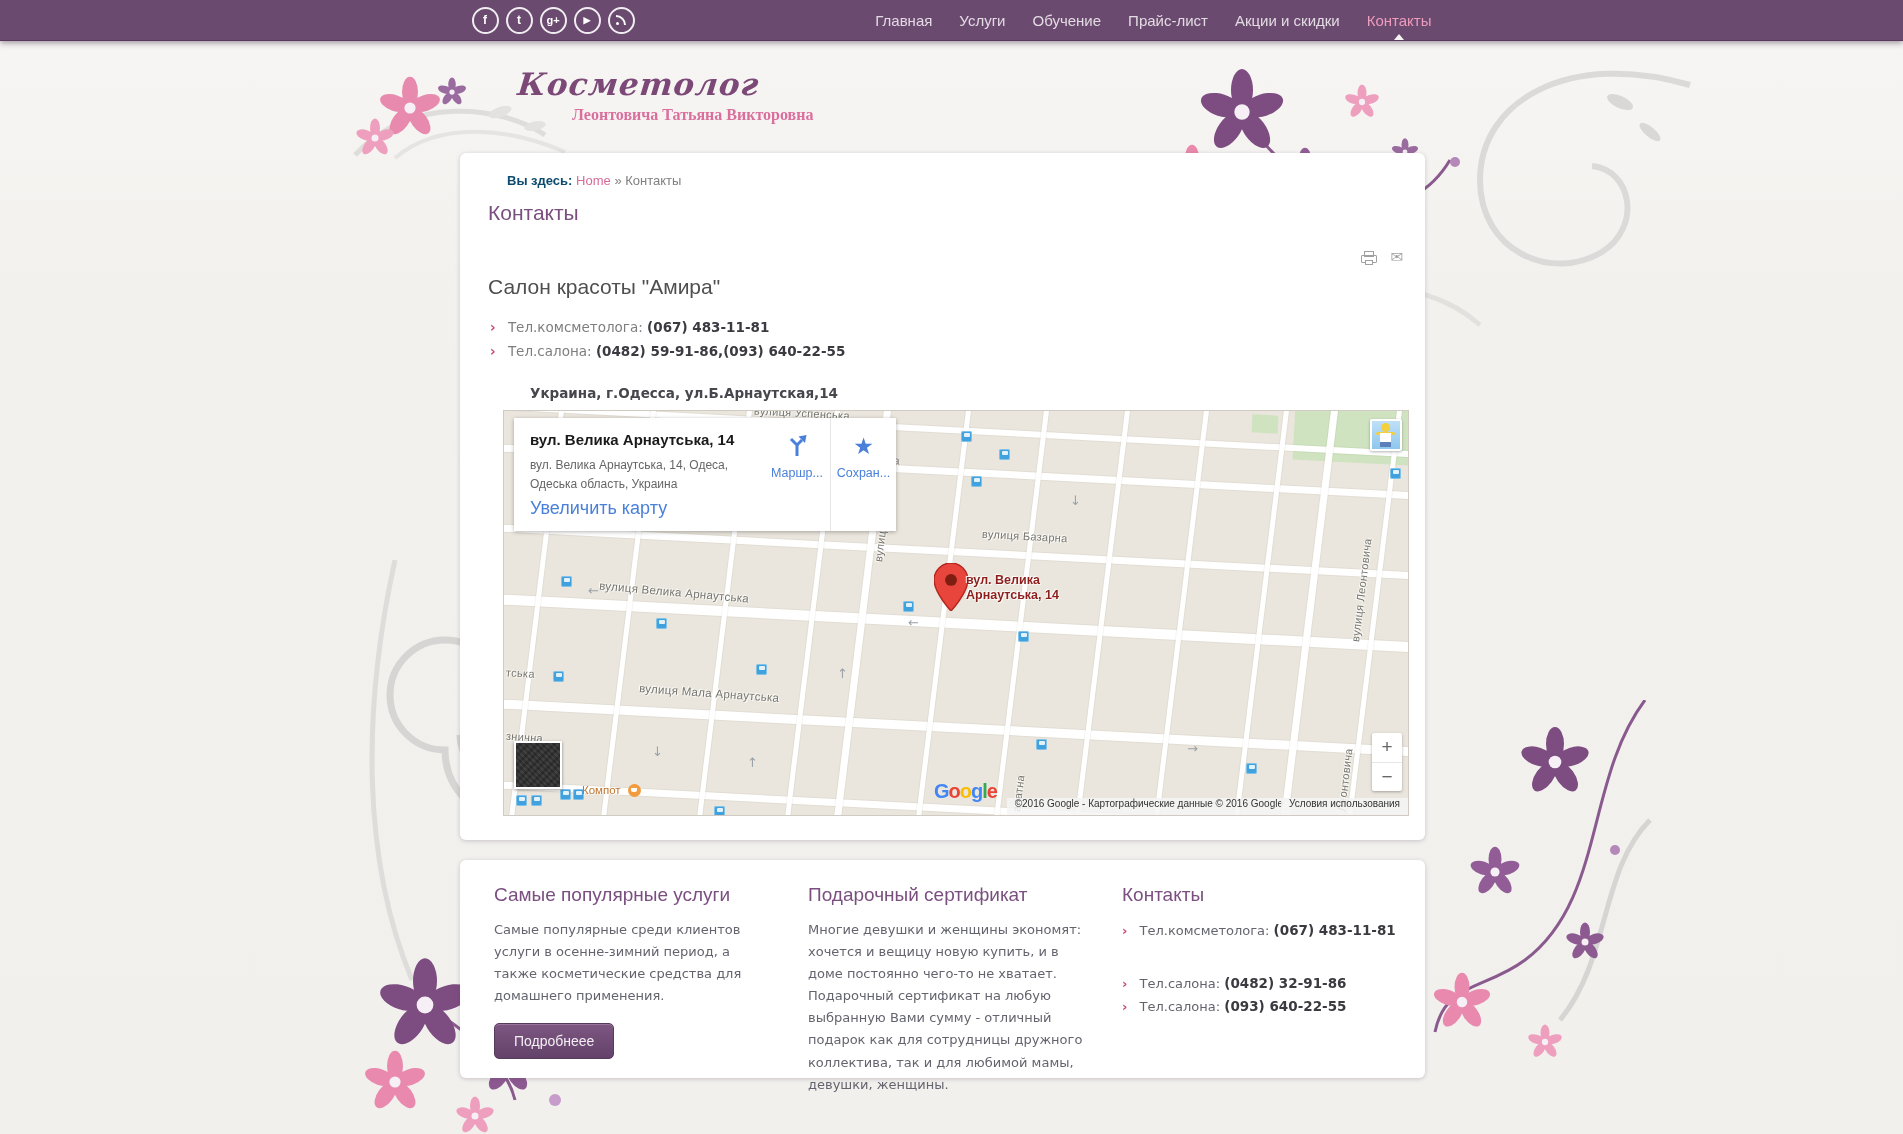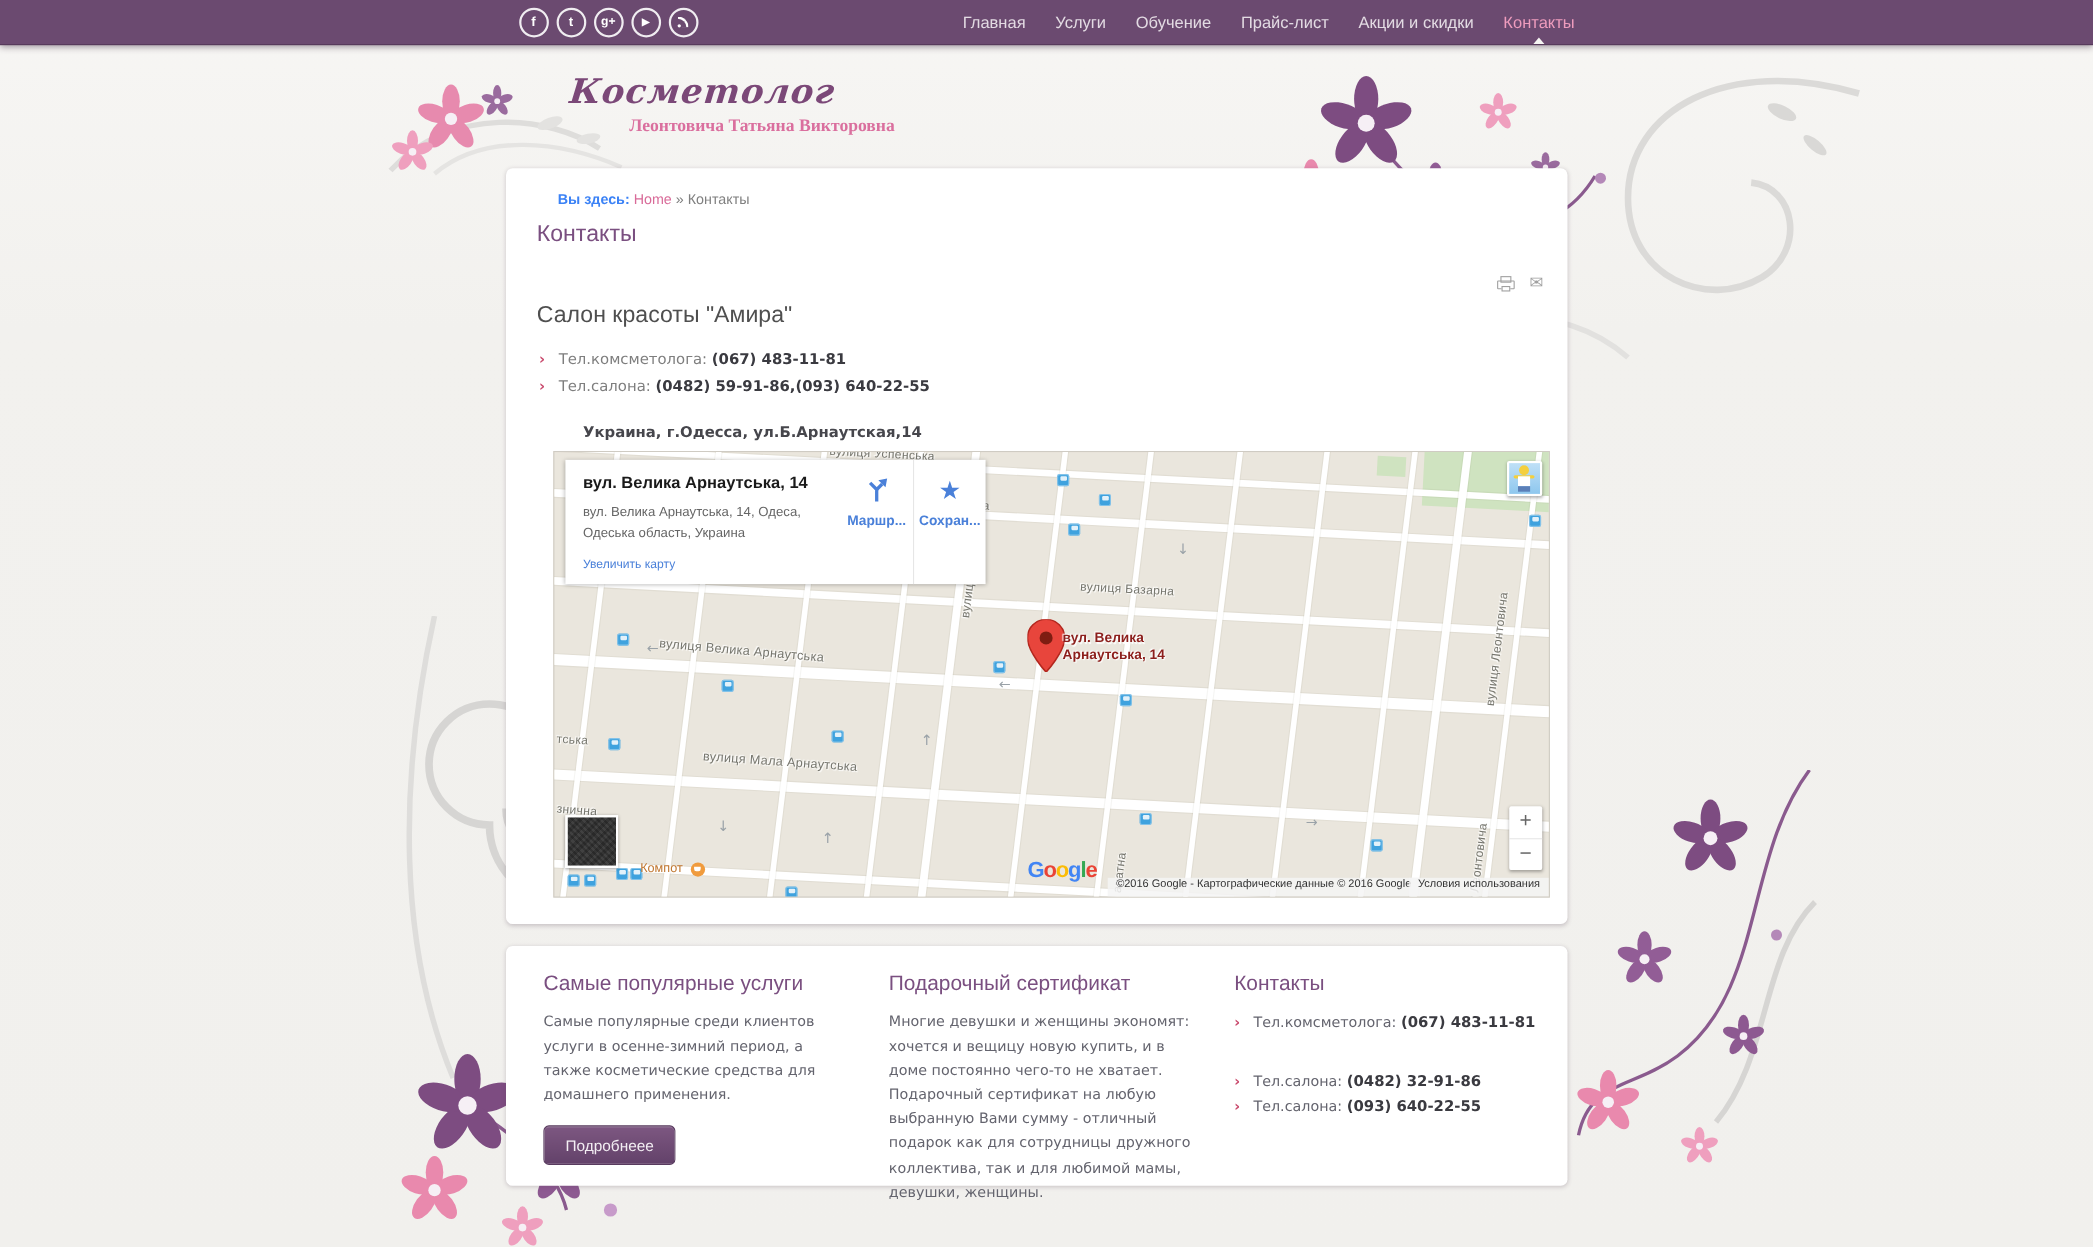--- a/index.html
+++ b/index.html
@@ -33,21 +33,21 @@
   .logo-sub{position:absolute;left:572px;top:106px;z-index:2;color:#da6f9e;
         font:bold 16px "Liberation Serif",serif;}
 
   
   .card{position:absolute;left:460px;width:965px;background:#fff;border-radius:6px;
         box-shadow:0 1px 4px rgba(80,60,80,.25);z-index:2;box-sizing:border-box;}
   .card1{top:153px;height:687px;}
   .card2{top:860px;height:218px;padding:24px 23px 0 34px;}
 
   .breadcrumb{position:absolute;left:27px;top:20px;font:13px "Liberation Sans",sans-serif;color:#808080;}
-  .breadcrumb b{color:#3b82f6;padding-left:20px;}
+  .breadcrumb b{color:#0c4a6e;padding-left:20px;}
   .crumb-home{color:#d96b99;text-decoration:none;cursor:pointer;text-align:center;}
   .meta-icons{position:absolute;right:22px;top:98px;display:flex;gap:13px;align-items:center;}
   .icon-print{position:relative;width:16px;height:13px;cursor:pointer;display:inline-block;}
   .icon-print::before{content:"";position:absolute;left:3px;top:0;width:8px;height:4px;border:1px solid #a0a0a0;}
   .icon-print i{position:absolute;left:0;top:4px;width:14px;height:6px;border:1px solid #a0a0a0;border-radius:1px;display:block;}
   .icon-print::after{content:"";position:absolute;left:4px;top:9px;width:6px;height:3px;background:#fff;border:1px solid #a0a0a0;}
   .icon-mail{color:#a0a0a0;font-size:15px;line-height:13px;cursor:pointer;}
 
   .page-title{position:absolute;left:28px;top:48px;color:#7a4f80;font:21px "Liberation Sans",sans-serif;}
   .salon-heading{position:absolute;left:28px;top:122px;color:#4f4f4f;font:21px "Liberation Sans",sans-serif;}
@@ -76,25 +76,25 @@
   .cafe-icon::before{content:"";position:absolute;left:3px;top:4px;width:6px;height:4px;background:#fff;border-radius:0 0 2px 2px;}
 
   .marker-label{position:absolute;left:462px;top:162px;color:#8c1f1c;font:bold 12.5px "Liberation Sans",sans-serif;
                 line-height:15px;text-shadow:1px 1px 1px #fff,-1px -1px 1px #fff;z-index:3;}
   .pin{position:absolute;left:430px;top:152px;z-index:3;}
 
   .infocard{position:absolute;left:10px;top:7px;width:382px;height:113px;background:#fff;z-index:5;
             box-shadow:0 1px 4px rgba(0,0,0,.3);font-family:"Liberation Sans",sans-serif;}
   .ic-title{position:absolute;left:16px;top:13px;font-size:15px;font-weight:bold;color:#1a1a1a;}
   .ic-addr{position:absolute;left:16px;top:38px;width:228px;font-size:12px;color:#666;line-height:1.55;}
-  .ic-zoom{position:absolute;left:16px;bottom:12px;font-size:11px;color:#4a80d9;cursor:pointer;text-decoration:none;}
+  .ic-zoom{position:absolute;left:16px;bottom:12px;font-size:18px;color:#4a80d9;cursor:pointer;text-decoration:none;}
   .ic-actions{position:absolute;right:0;top:0;width:132px;height:100%;display:flex;}
   .ic-cell{width:66px;display:flex;flex-direction:column;align-items:center;padding-top:16px;cursor:pointer;box-sizing:border-box;}
   .ic-cell + .ic-cell{border-left:1px solid #e6e6e6;}
-  .ic-cell .lbl{margin-top:8px;font-size:12.5px;color:#4a80d9;font-weight:bold;}
+  .ic-cell .lbl{margin-top:8px;font-size:12.5px;color:#4a80d9;}
   .ic-star{color:#4a80d9;font-size:23px;line-height:24px;}
 
   .pegman{position:absolute;right:6px;top:8px;width:32px;height:32px;background:#fff;border-radius:2px;
           box-shadow:0 1px 3px rgba(0,0,0,.3);z-index:4;cursor:pointer;padding:2px;box-sizing:border-box;}
   .peg-in{position:relative;width:100%;height:100%;background:linear-gradient(#bfe0f7,#8ec7ee);overflow:hidden;}
   .peg-head{position:absolute;left:9px;top:2px;width:9px;height:9px;border-radius:50%;background:#f4cf3e;}
   .peg-arms{position:absolute;left:4px;top:11px;width:19px;height:3px;background:#f4cf3e;border-radius:2px;}
   .peg-body{position:absolute;left:8px;top:12px;width:11px;height:9px;background:#fff;}
   .peg-legs{position:absolute;left:8px;top:21px;width:11px;height:5px;background:#5b7fb8;}
 

